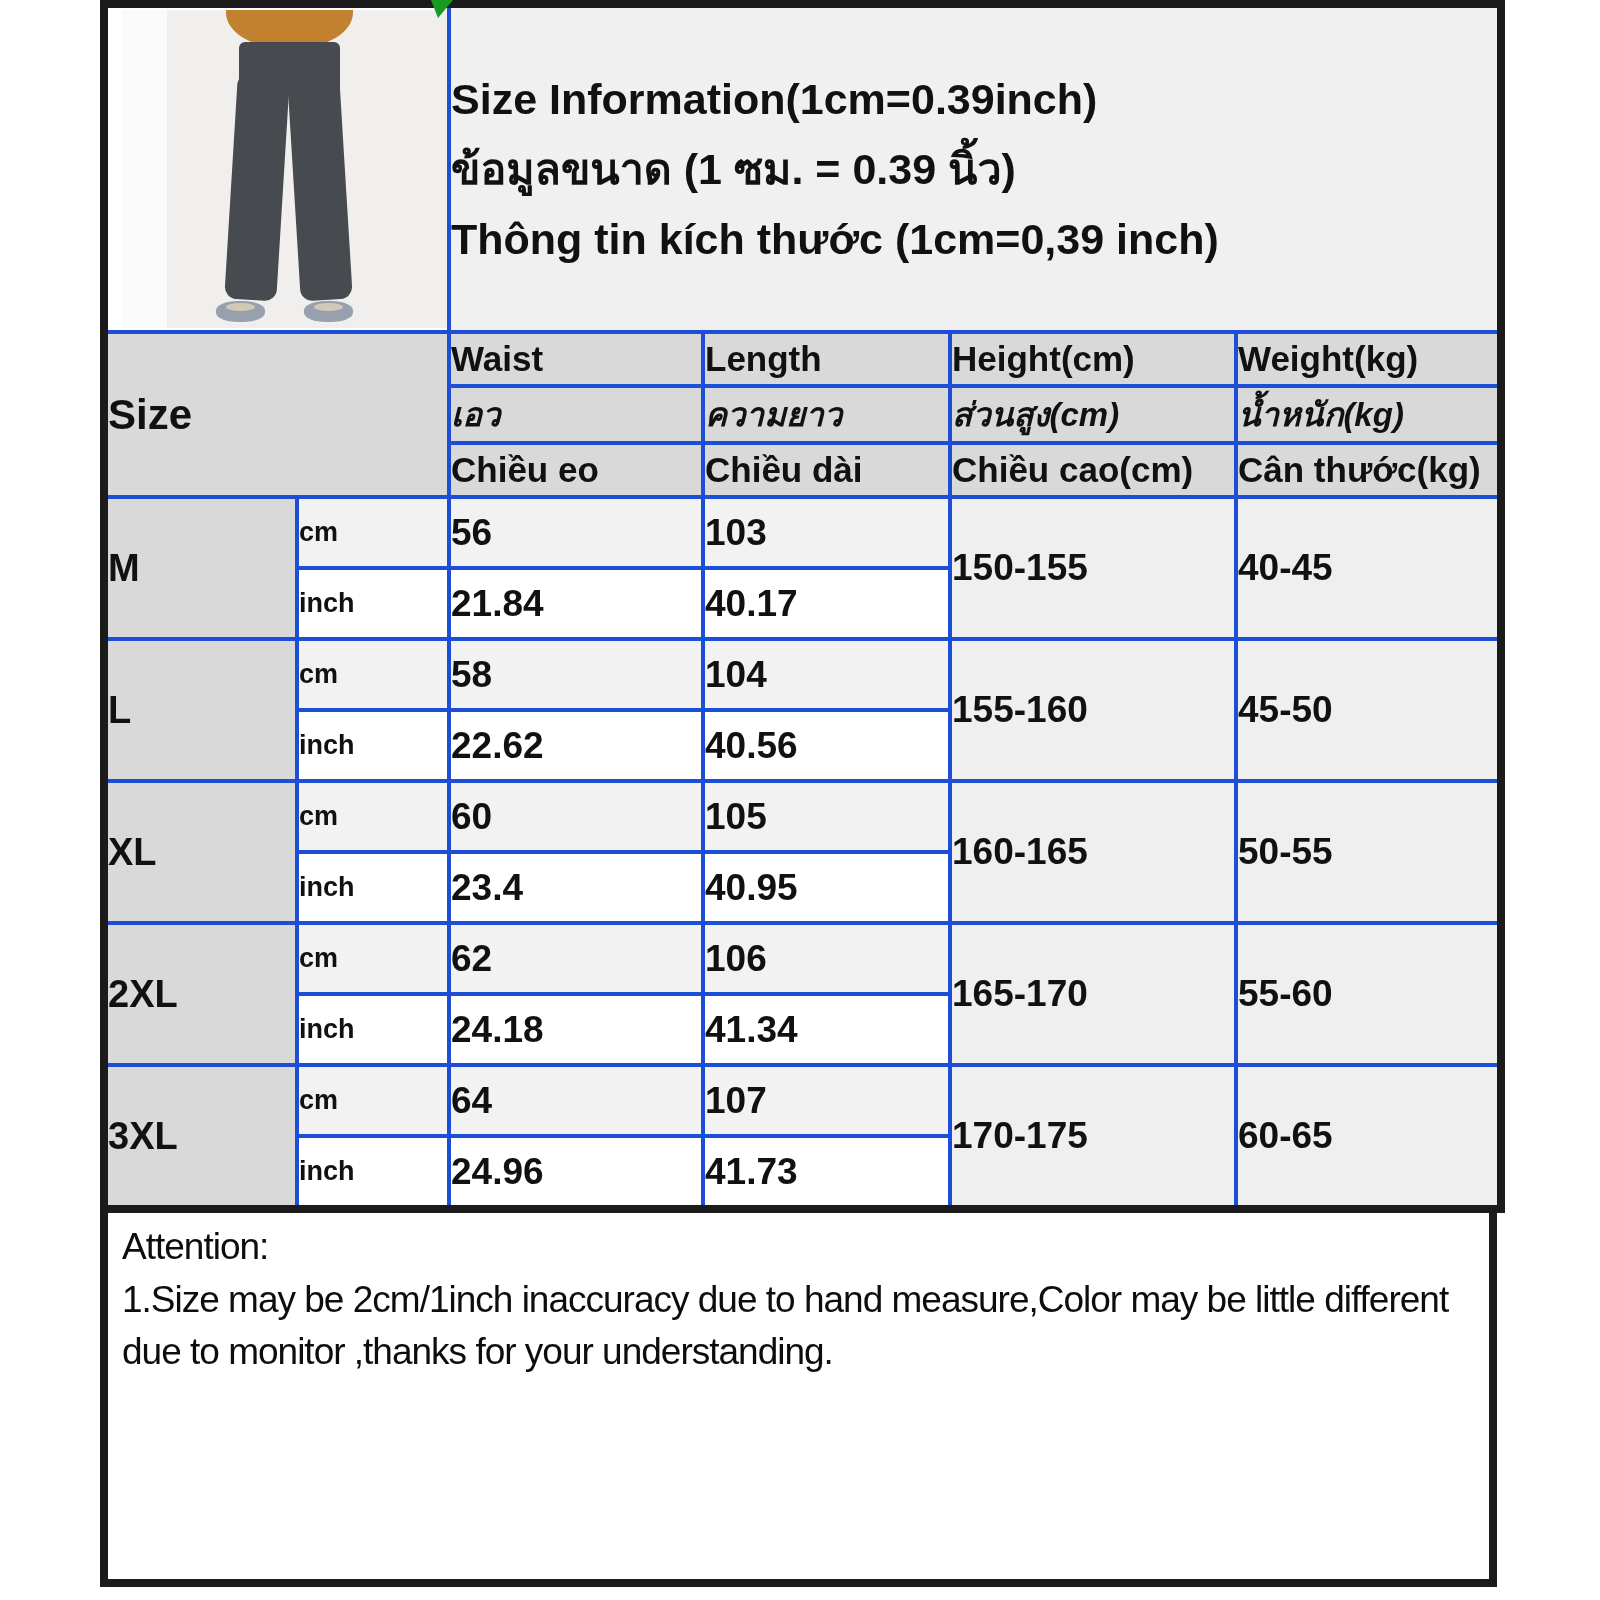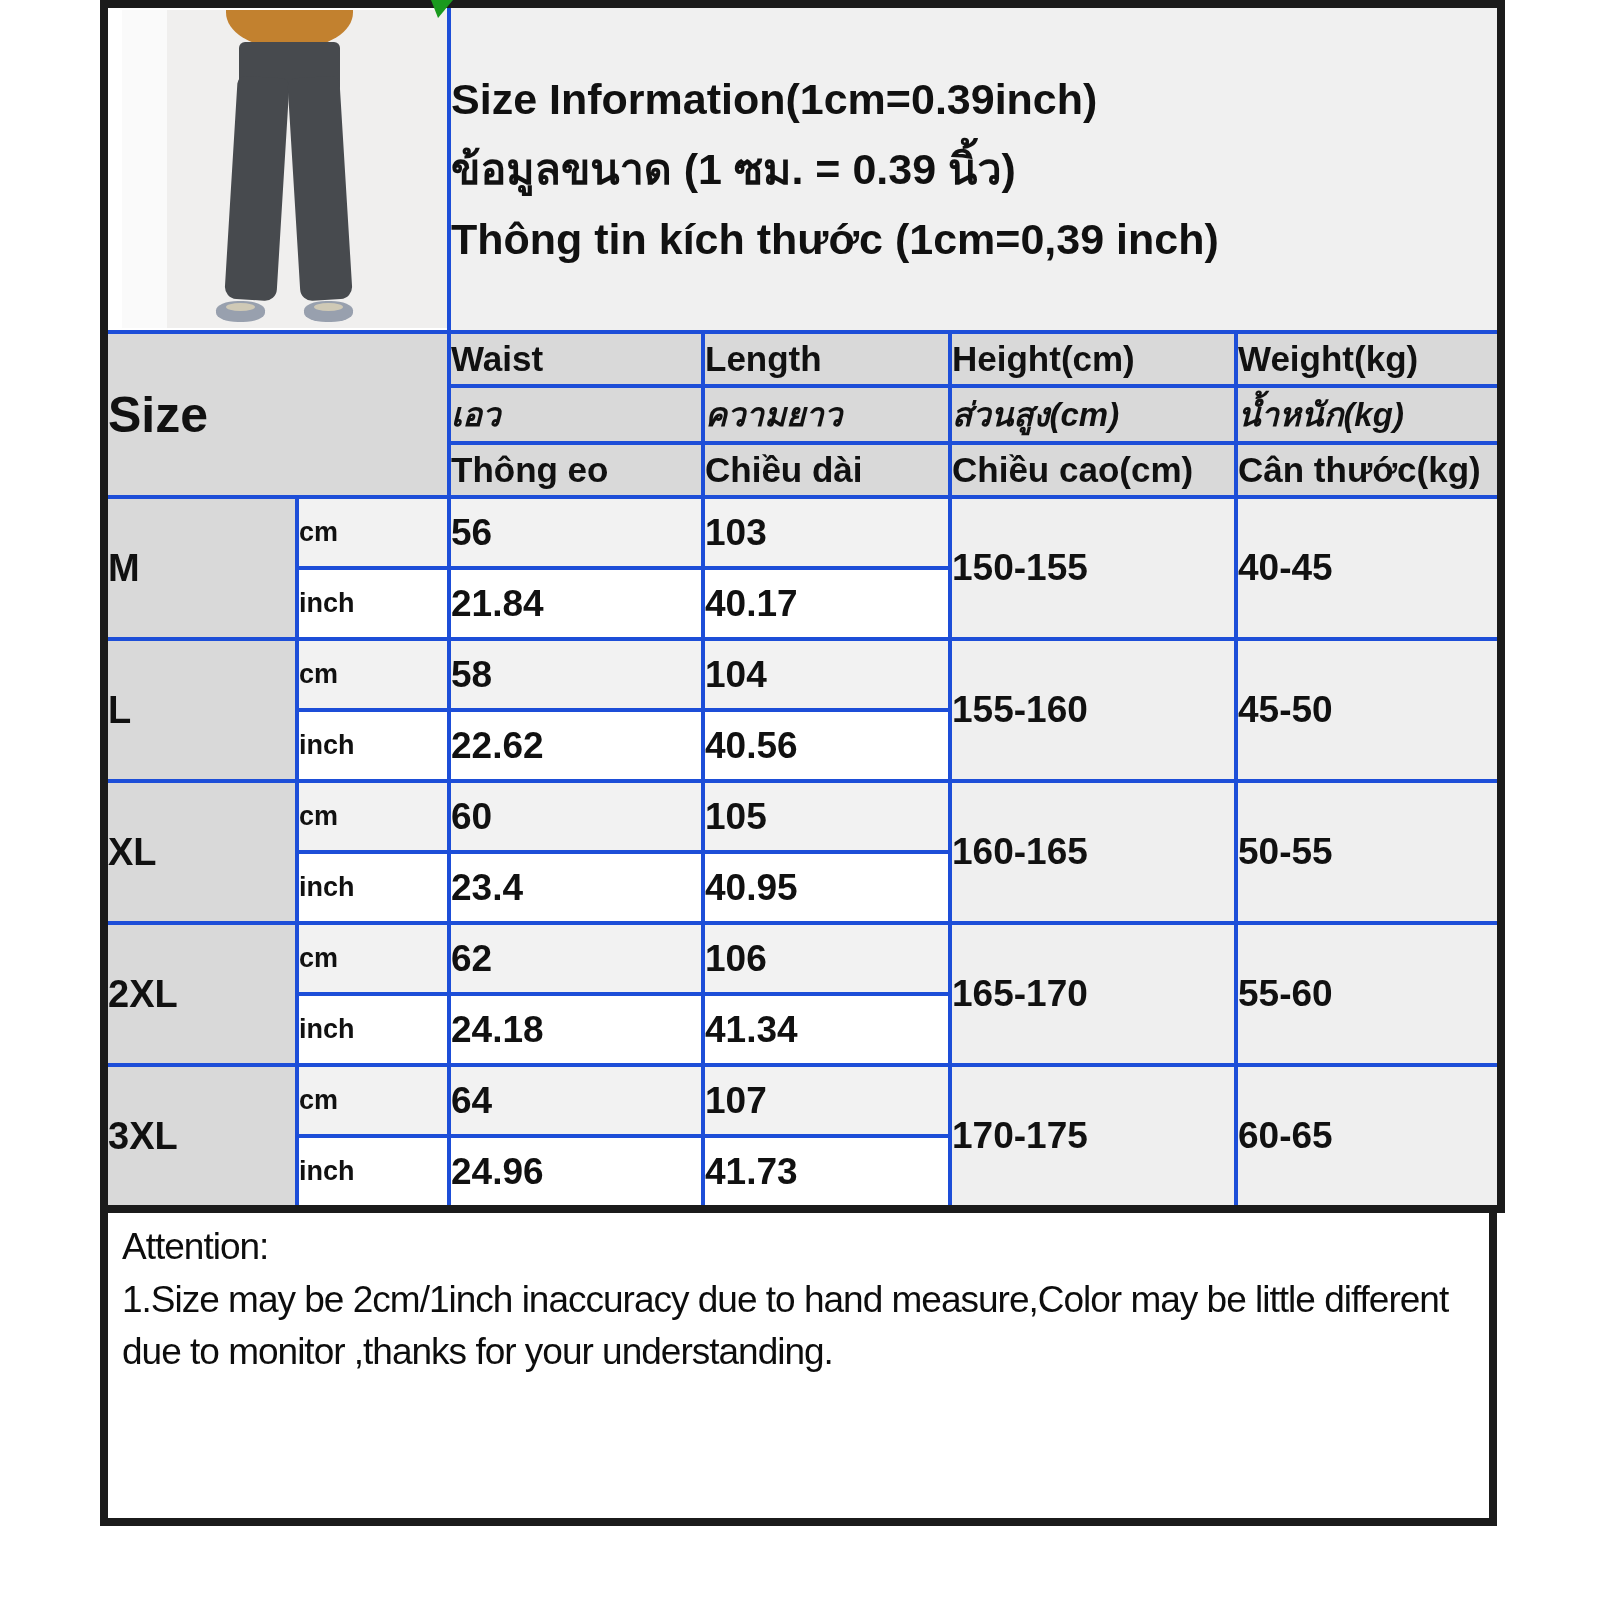--- a/index.html
+++ b/index.html
@@ -21,21 +21,21 @@
   tr.r-data td{height:67px;}
 
   
   .bg-gray{background:#d9d9d9;}
   .bg-light{background:#f2f2f2;}
   .bg-white{background:#ffffff;}
   .bg-merge{background:#efefef;}
   .bg-title{background:#f0f0f0;}
 
   .title-cell{font-size:43px;line-height:70px;font-weight:bold;}
-  .size-label{font-size:50px;font-weight:bold;}
+  .size-label{font-size:42px;font-weight:bold;}
   .head-en{font-size:35px;}
   .head-th{font-size:33px;font-style:italic;}
   .head-vi{font-size:35px;}
   .size-letter{font-size:38px;}
   .unit{font-size:27px;}
   .val{font-size:37px;}
 
   
   .photo-cell{position:relative;background:#ffffff;}
   .photo{position:absolute;left:14px;top:2px;right:0;bottom:2px;background:#f0efee;overflow:hidden;}
@@ -48,21 +48,21 @@
   .photo .leg.right{left:53%;transform:rotate(-3.5deg);}
   .photo .shoe{position:absolute;bottom:2%;width:15%;height:6.5%;background:#98a0ae;border-radius:45%;}
   .photo .shoe.left{left:29%;}
   .photo .shoe.right{left:56%;}
   .photo .shoe i{position:absolute;left:20%;top:10%;width:60%;height:40%;background:#cfc9b6;border-radius:50%;}
 
   .green-flag{position:absolute;left:331px;top:0;width:22px;height:18px;background:#1a9a1e;
         clip-path:polygon(0 0,100% 0,32% 100%);z-index:3;}
 
   
-  .attention{border:8px solid #1b1b1b;border-top:none;box-sizing:border-box;width:1397px;height:313px;
+  .attention{border:8px solid #1b1b1b;border-top:none;box-sizing:border-box;width:1397px;height:374px;
         background:#ffffff;padding:8px 14px;font-size:37px;line-height:1.42;letter-spacing:-1px;
         font-weight:normal;color:#0d0d0d;}
   .attention p{margin:0;}
 </style>
 </head>
 <body>
 
 <div class="sheet">
   <div class="green-flag"></div>
 
@@ -107,21 +107,21 @@
       <td class="bg-gray head-en">Height(cm)</td>
       <td class="bg-gray head-en">Weight(kg)</td>
     </tr>
     <tr class="r-head">
       <td class="bg-gray head-th">เอว</td>
       <td class="bg-gray head-th">ความยาว</td>
       <td class="bg-gray head-th">ส่วนสูง(cm)</td>
       <td class="bg-gray head-th">น้ำหนัก(kg)</td>
     </tr>
     <tr class="r-head">
-      <td class="bg-gray head-vi">Thông eo</td>
+      <td class="bg-gray head-vi">Chiều eo</td>
       <td class="bg-gray head-vi">Chiều dài</td>
       <td class="bg-gray head-vi">Chiều cao(cm)</td>
       <td class="bg-gray head-vi">Cân thước(kg)</td>
     </tr>
 
     <tr class="r-data">
       <td rowspan="2" class="bg-gray size-letter">M</td>
       <td class="bg-light unit">cm</td>
       <td class="bg-light val">56</td>
       <td class="bg-light val">103</td>

